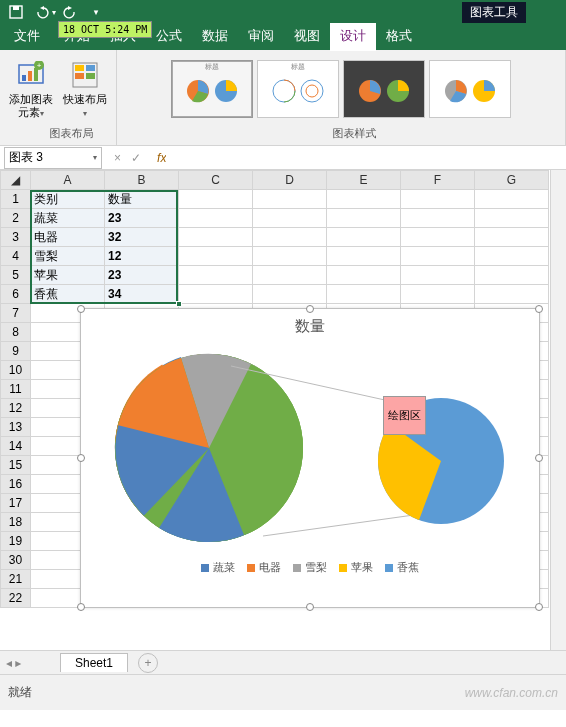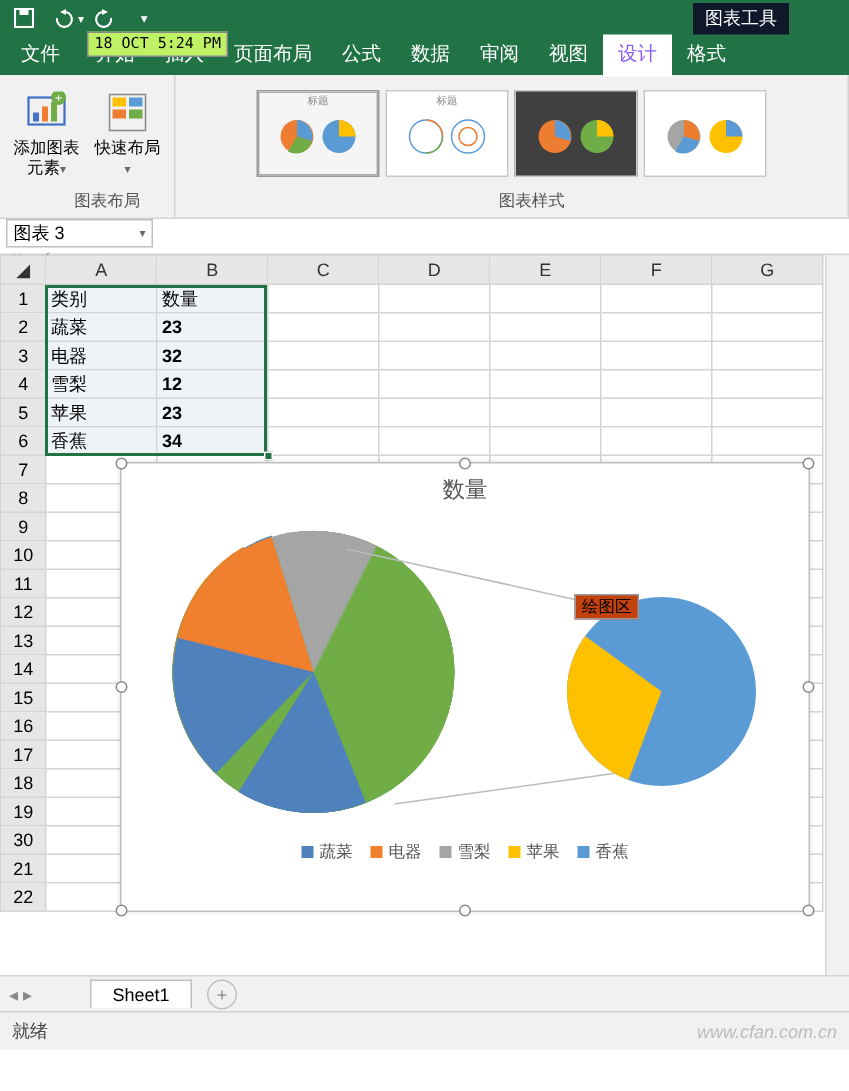--- a/index.html
+++ b/index.html
@@ -10,42 +10,42 @@
   .tb-left { display: flex; align-items: center; gap: 2px; padding-left: 4px; }
   .tb-btn { width: 24px; height: 22px; display: flex; align-items: center; justify-content: center; color: #fff; }
   .tb-caret { font-size: 8px; color: #fff; margin-left: -4px; }
   .tb-gap { flex: 1; }
   .chart-tools { background: #0f172a; color: #fff; font-size: 12px; padding: 2px 8px; margin-right: 40px; }
 
   
   .tabs { height: 26px; background: #217346; display: flex; align-items: center; }
   .tab { color: #fff; padding: 4px 10px 6px; font-size: 13px; cursor: pointer; }
   .tab.sp { padding-left: 14px; padding-right: 14px; }
-  .tab.active { background: #fff; color: #8b5cf6; }
+  .tab.active { background: #fff; color: #701a75; }
   .tab-timer { position: relative; }
   .timer-overlay { position: absolute; top: -2px; left: 4px; background: #bef264; border: 1px solid #888; font-family: monospace; font-size: 10px; padding: 2px 4px; white-space: nowrap; color: #000; }
 
   
   .ribbon { height: 96px; background: #f1f1f1; border-bottom: 1px solid #d4d4d4; display: flex; }
   .ribbon-group { display: flex; flex-direction: column; justify-content: space-between; align-items: center; padding: 4px 6px 2px; border-right: 1px solid #d4d4d4; }
   .ribbon-group-label { font-size: 11px; color: #555; text-align: right; padding-bottom: 2px; margin-left: 27px; }
   .ribbon-btns { display: flex; gap: 4px; }
   .big-btn { display: flex; flex-direction: column; align-items: center; justify-content: center; width: 50px; height: 70px; cursor: pointer; }
   .big-btn .ic { width: 32px; height: 32px; display: flex; align-items: center; justify-content: center; }
   .big-btn .lbl { font-size: 11px; text-align: center; line-height: 13px; margin-top: 2px; }
   .caret-d { font-size: 8px; color: #666; }
 
   .styles-gallery { display: flex; gap: 4px; padding: 4px; align-items: center; height: 70px; }
   .style-item { width: 82px; height: 58px; background: #fff; border: 1px solid #c8c8c8; display: flex; flex-direction: column; align-items: center; justify-content: center; position: relative; }
   .style-item.sel { border: 1px solid #999; background: #f5f5f5; box-shadow: inset 0 0 0 1px #aaa; }
   .style-item .mini-row { display: flex; gap: 4px; margin-top: 3px; }
   .style-title { position: absolute; top: 1px; font-size: 7px; color: #888; }
 
   
-  .fbar { height: 24px; border-bottom: 1px solid #d4d4d4; display: flex; background: #fff; flex-direction: column; }
+  .fbar { height: 24px; border-bottom: 1px solid #d4d4d4; display: flex; align-items: center; background: #fff; }
   .namebox { width: 98px; height: 22px; border: 1px solid #bfbfbf; margin: 0 4px; display: flex; align-items: center; padding: 0 4px; font-size: 12px; justify-content: space-between; }
   .namebox .dd { font-size: 8px; color: #666; }
   .fbar-btns { display: flex; gap: 10px; padding: 0 8px; color: #999; }
   .fx { font-style: italic; color: #a16207; padding-left: 8px; }
 
   
   .grid-wrap { position: relative; height: 480px; overflow: hidden; background: #fff; }
   table.grid { border-collapse: collapse; table-layout: fixed; }
   .grid th, .grid td { border: 1px solid #d4d4d4; font-size: 12px; font-weight: normal; height: 19px; padding: 0 3px; overflow: hidden; white-space: nowrap; }
   .grid thead th { background: #e6e6e6; color: #333; text-align: center; }
@@ -60,28 +60,28 @@
   
   .chart-obj { position: absolute; left: 80px; top: 138px; width: 460px; height: 300px; background: #fff; border: 1px solid #bfbfbf; box-shadow: 0 0 3px rgba(0,0,0,.15); }
   .chart-obj .handle { position: absolute; width: 8px; height: 8px; background: #fff; border: 1px solid #888; border-radius: 50%; }
   .h-tl{top:-4px;left:-4px}.h-tr{top:-4px;right:-4px}.h-bl{bottom:-4px;left:-4px}.h-br{bottom:-4px;right:-4px}
   .h-tm{top:-4px;left:50%;margin-left:-4px}.h-bm{bottom:-4px;left:50%;margin-left:-4px}
   .h-ml{left:-4px;top:50%;margin-top:-4px}.h-mr{right:-4px;top:50%;margin-top:-4px}
   .chart-title { text-align: center; font-size: 15px; color: #555; padding-top: 8px; }
   .chart-body { position: relative; height: 220px; }
   .legend-row { display: flex; justify-content: center; gap: 12px; font-size: 11px; color: #555; padding-top: 4px;}
   .legend-row .sw { display: inline-block; width: 8px; height: 8px; margin-right: 4px; vertical-align: middle; }
-  .tooltip-box { position: absolute; left: 302px; top: 60px; background: #c2410c; border: 1px solid #999; font-size: 11px; padding: 0 4px; z-index: 5;}
+  .tooltip-box { position: absolute; left: 302px; top: 60px; background: #fca5a5; border: 1px solid #999; font-size: 11px; padding: 11px 4px; z-index: 5;}
 
   
   .sheet-bar { height: 24px; border-top: 1px solid #d4d4d4; background: #f1f1f1; display: flex; align-items: center; padding-left: 60px; gap: 4px; }
   .sheet-nav { position: absolute; left: 6px; display: flex; gap: 4px; color: #888;}
   .sheet-tab { background: #fff; border: 1px solid #bfbfbf; border-bottom: none; padding: 2px 14px; font-size: 12px; }
   .sheet-add { width: 20px; height: 20px; border: 1px solid #bfbfbf; border-radius: 50%; display: flex; align-items: center; justify-content: center; color: #888; margin-left: 6px; font-size: 12px;}
-  .status { height: 26px; background: #f1f1f1; border-top: 1px solid #d4d4d4; display: flex; align-items: center; padding: 0 8px; font-size: 12px; color: #444; justify-content: space-between;}
+  .status { height: 36px; background: #f1f1f1; border-top: 1px solid #d4d4d4; display: flex; align-items: center; padding: 0 8px; font-size: 12px; color: #444; justify-content: space-between;}
   .watermark { font-style: italic; color: #bbb; font-size: 12px; }
 
   .scroll-v { position: absolute; right: 0; top: 0; bottom: 0; width: 16px; background: #f1f1f1; border-left: 1px solid #d4d4d4; }
 </style>
 </head>
 <body>
 
 <div class="titlebar">
   <div class="tb-left">
     <div class="tb-btn">
@@ -109,21 +109,20 @@
   <div class="chart-tools">图表工具</div>
 </div>
 
 <div class="tabs">
   <div class="tab sp">文件</div>
   <div class="tab tab-timer">
     <span>开始</span>
     <div class="timer-overlay">18 OCT  5:24 PM</div>
   </div>
   <div class="tab">插入</div>
-  <div class="tab">页面布局</div>
   <div class="tab">公式</div>
   <div class="tab">数据</div>
   <div class="tab">审阅</div>
   <div class="tab">视图</div>
   <div class="tab active">设计</div>
   <div class="tab">格式</div>
 </div>
 
 <div class="ribbon">
   <div class="ribbon-group">

